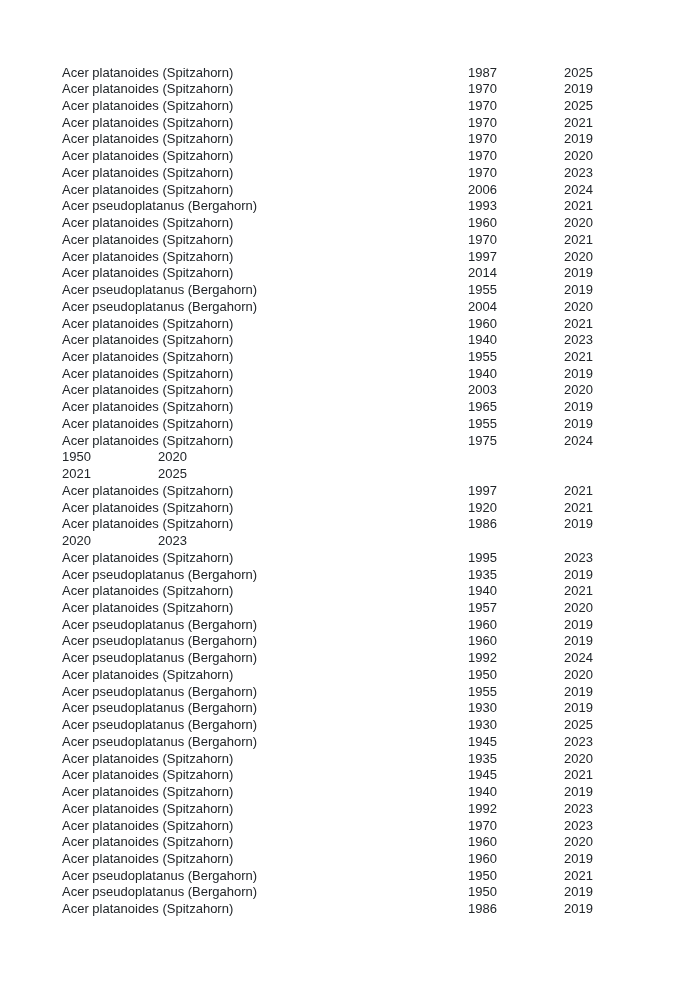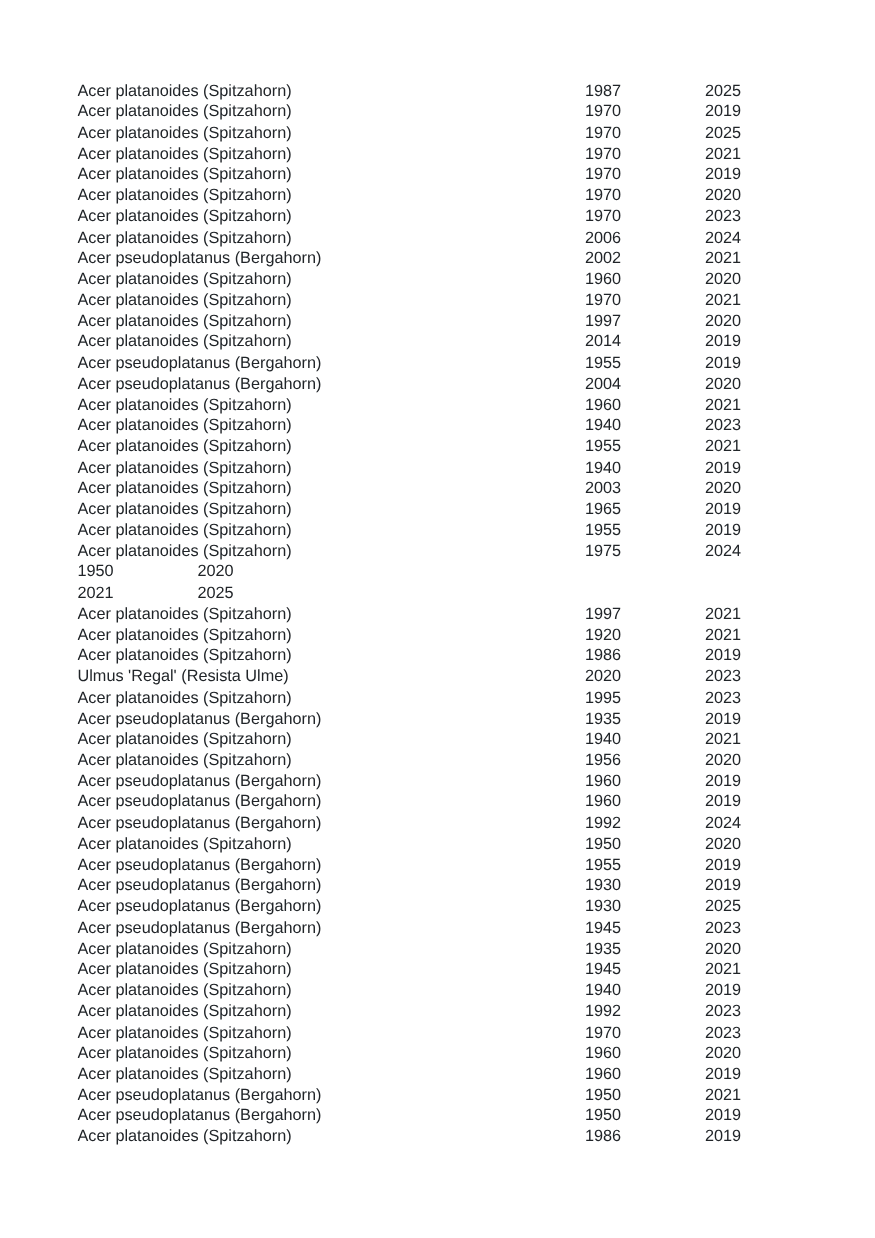--- a/index.html
+++ b/index.html
@@ -84,21 +84,21 @@
         <div class="cell-year1">1970</div>
         <div class="cell-year2">2023</div>
       </div>
       <div class="tree-row">
         <div class="cell-species">Acer platanoides (Spitzahorn)</div>
         <div class="cell-year1">2006</div>
         <div class="cell-year2">2024</div>
       </div>
       <div class="tree-row">
         <div class="cell-species">Acer pseudoplatanus (Bergahorn)</div>
-        <div class="cell-year1">2002</div>
+        <div class="cell-year1">1993</div>
         <div class="cell-year2">2021</div>
       </div>
       <div class="tree-row">
         <div class="cell-species">Acer platanoides (Spitzahorn)</div>
         <div class="cell-year1">1960</div>
         <div class="cell-year2">2020</div>
       </div>
       <div class="tree-row">
         <div class="cell-species">Acer platanoides (Spitzahorn)</div>
         <div class="cell-year1">1970</div>
@@ -181,42 +181,41 @@
         <div class="cell-species">Acer platanoides (Spitzahorn)</div>
         <div class="cell-year1">1920</div>
         <div class="cell-year2">2021</div>
       </div>
       <div class="tree-row">
         <div class="cell-species">Acer platanoides (Spitzahorn)</div>
         <div class="cell-year1">1986</div>
         <div class="cell-year2">2019</div>
       </div>
       <div class="tree-row">
-        <div class="cell-species">Ulmus 'Regal' (Resista Ulme)</div>
         <div class="cell-year1">2020</div>
         <div class="cell-year2">2023</div>
       </div>
       <div class="tree-row">
         <div class="cell-species">Acer platanoides (Spitzahorn)</div>
         <div class="cell-year1">1995</div>
         <div class="cell-year2">2023</div>
       </div>
       <div class="tree-row">
         <div class="cell-species">Acer pseudoplatanus (Bergahorn)</div>
         <div class="cell-year1">1935</div>
         <div class="cell-year2">2019</div>
       </div>
       <div class="tree-row">
         <div class="cell-species">Acer platanoides (Spitzahorn)</div>
         <div class="cell-year1">1940</div>
         <div class="cell-year2">2021</div>
       </div>
       <div class="tree-row">
         <div class="cell-species">Acer platanoides (Spitzahorn)</div>
-        <div class="cell-year1">1956</div>
+        <div class="cell-year1">1957</div>
         <div class="cell-year2">2020</div>
       </div>
       <div class="tree-row">
         <div class="cell-species">Acer pseudoplatanus (Bergahorn)</div>
         <div class="cell-year1">1960</div>
         <div class="cell-year2">2019</div>
       </div>
       <div class="tree-row">
         <div class="cell-species">Acer pseudoplatanus (Bergahorn)</div>
         <div class="cell-year1">1960</div>

